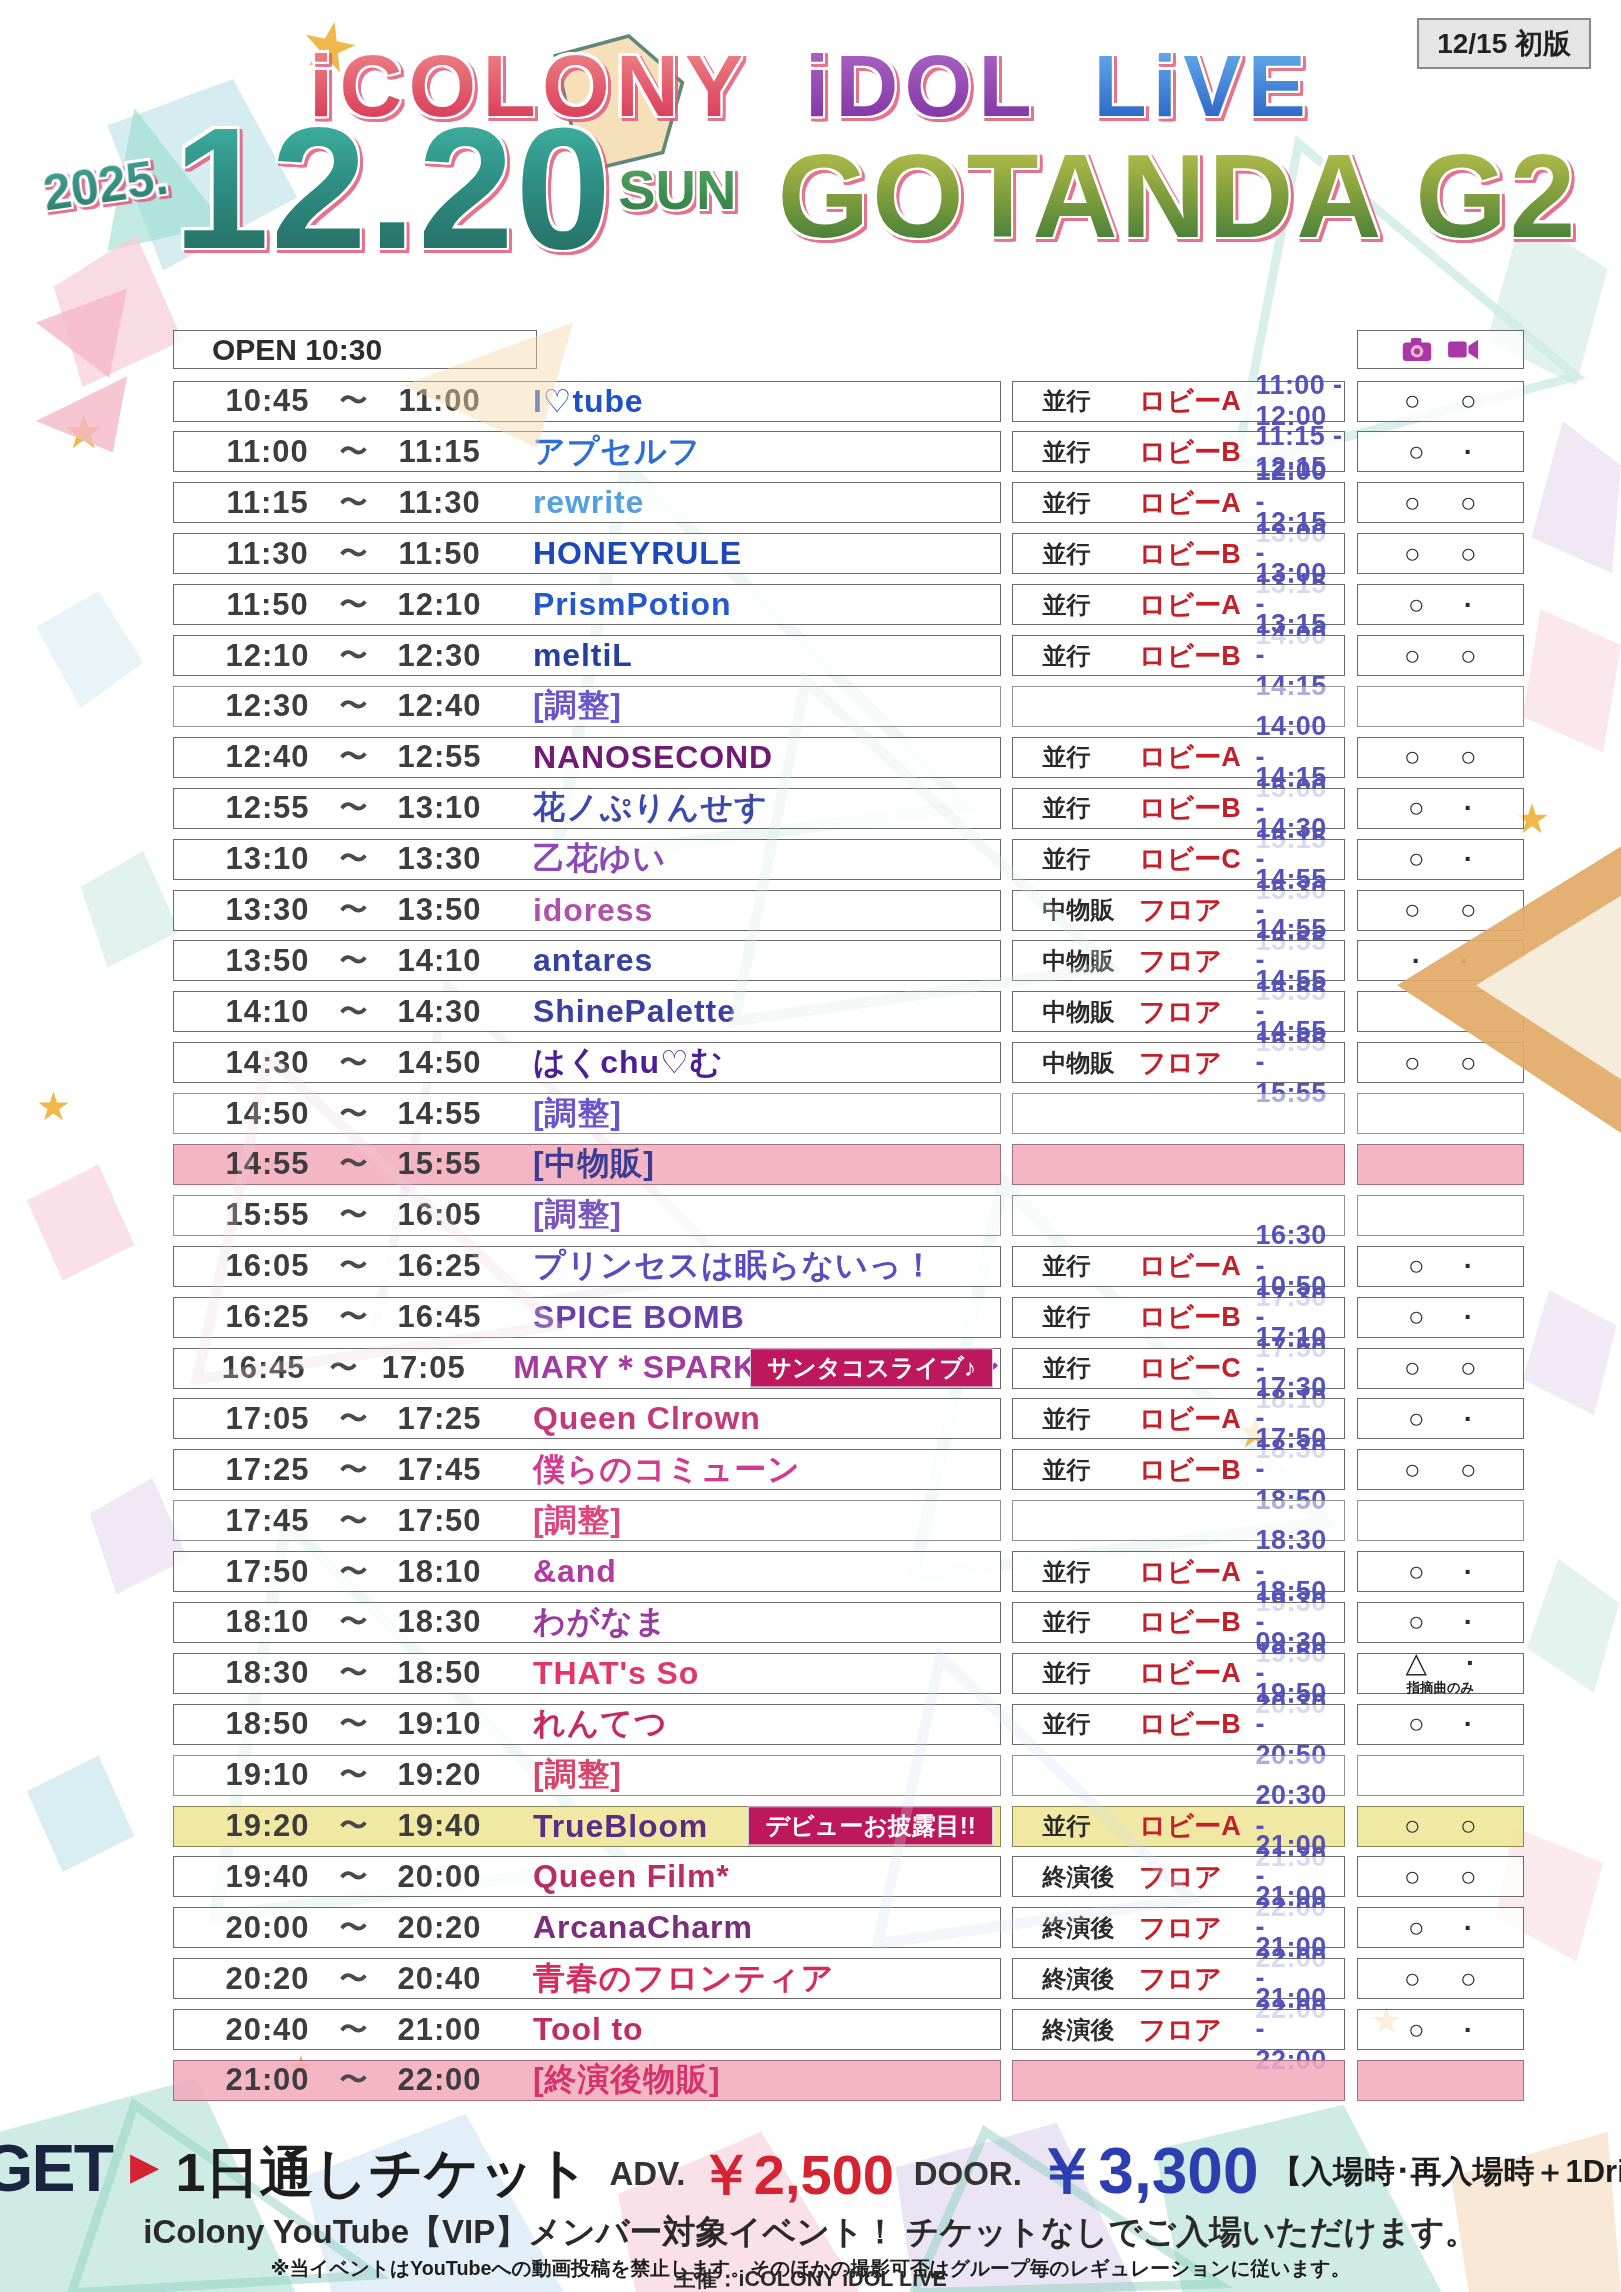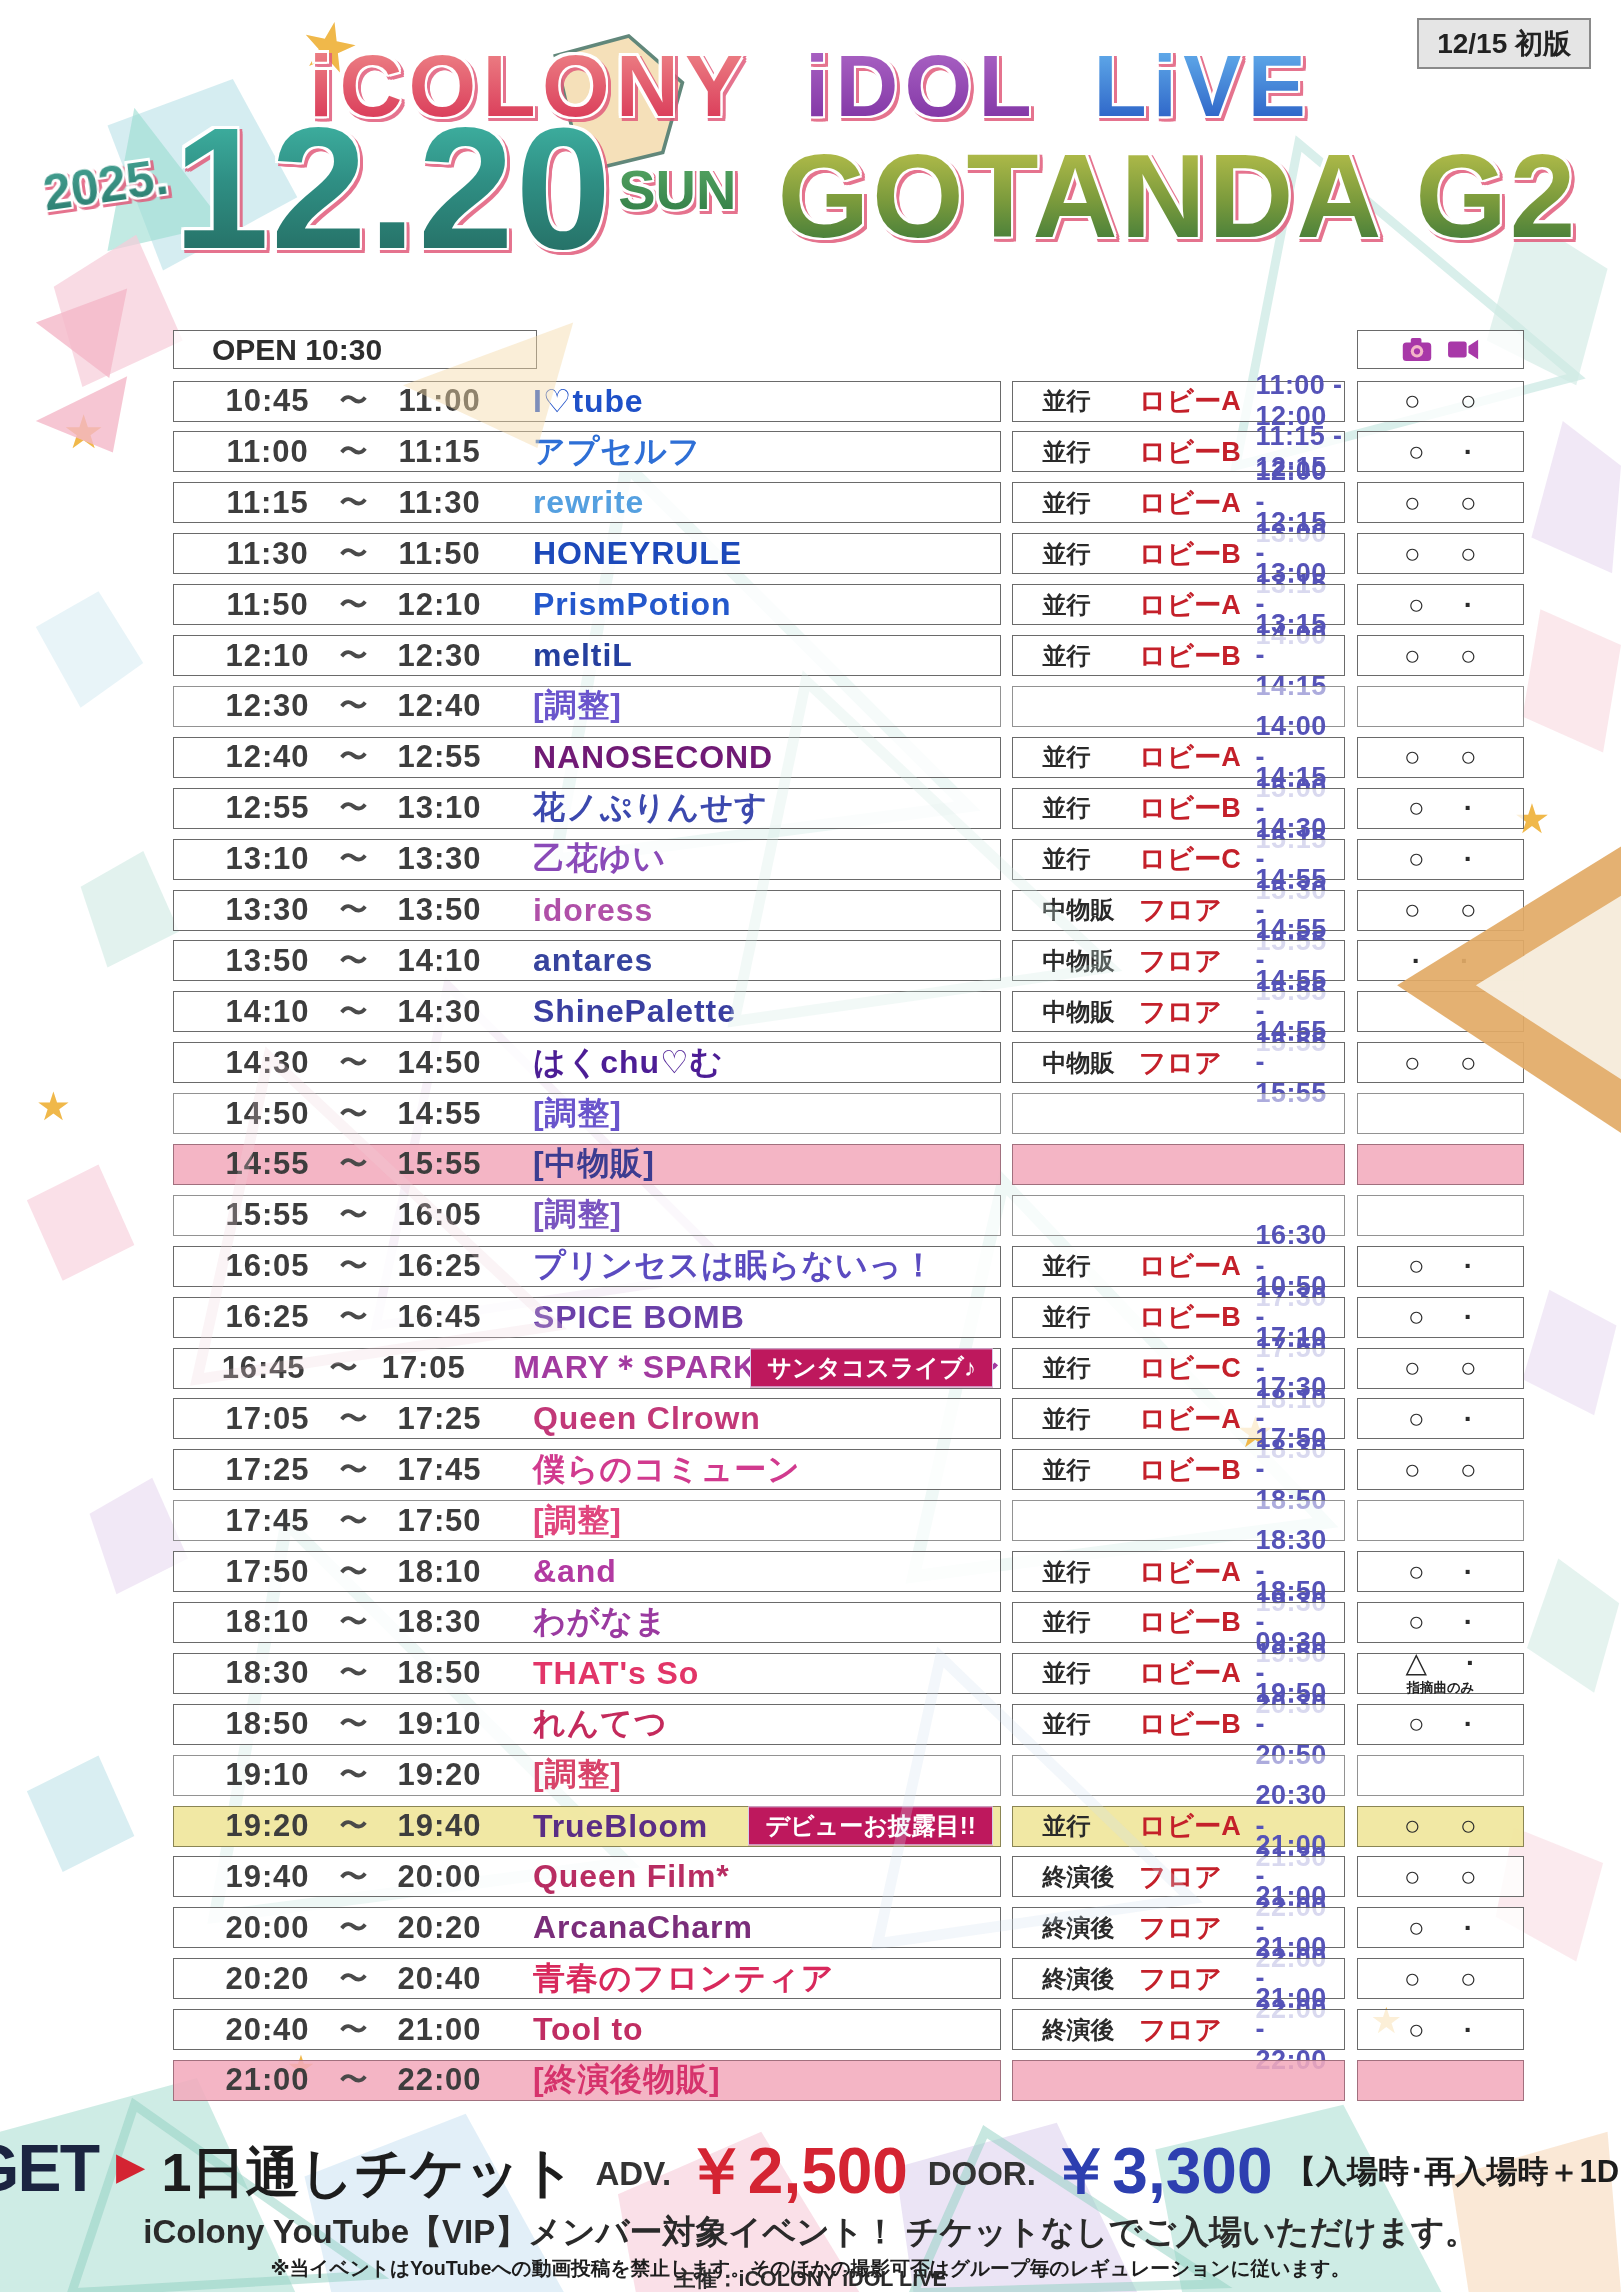--- a/index.html
+++ b/index.html
@@ -64,21 +64,21 @@
   .i-line{display:flex;gap:39px;font-size:28px;font-weight:bold;color:#2a2a2a;line-height:1;}
   .i-note{font-size:13.4px;font-weight:bold;color:#222;margin-top:1.8px;}
 
   
   .footer{position:absolute;left:0;width:100%;z-index:4;text-align:center;}
   .f-ticket{top:2139px;display:flex;align-items:flex-end;justify-content:center;gap:12.5px;white-space:nowrap;}
   .tiget-logo{font-size:66px;font-weight:bold;color:#1b2440;letter-spacing:-1.8px;line-height:0.9;}
   .f-arrow{color:#d42432;font-size:38px;margin:0 3.6px 10.7px 5.4px;}
   .f-name{font-size:54px;font-weight:bold;color:#1d1d1d;line-height:0.95;}
   .f-lab{font-size:33px;font-weight:bold;color:#333;margin:0 0 5.4px 7.2px;}
-  .f-adv{font-size:64px;font-weight:bold;color:#d42432;line-height:0.85;text-align:right;}
+  .f-adv{font-size:56px;font-weight:bold;color:#d42432;line-height:0.85;text-align:right;}
   .f-door{font-size:64px;font-weight:bold;color:#2d3fb0;line-height:0.85;}
   .f-drink{font-size:31px;font-weight:bold;color:#1d1d1d;margin-bottom:5.4px;}
   .f-vip{top:2210px;font-size:33px;font-weight:bold;color:#2a2a2a;}
   .f-fine{top:2255px;font-size:19.7px;font-weight:bold;color:#1d1d1d;}
   .f-org{top:2264px;font-size:21.5px;font-weight:bold;color:#2a2a2a;}
   .f-vip,.f-fine,.f-org{position:absolute;}
   .f-ticket{position:absolute;}
 </style>
 </head>
 <body>

